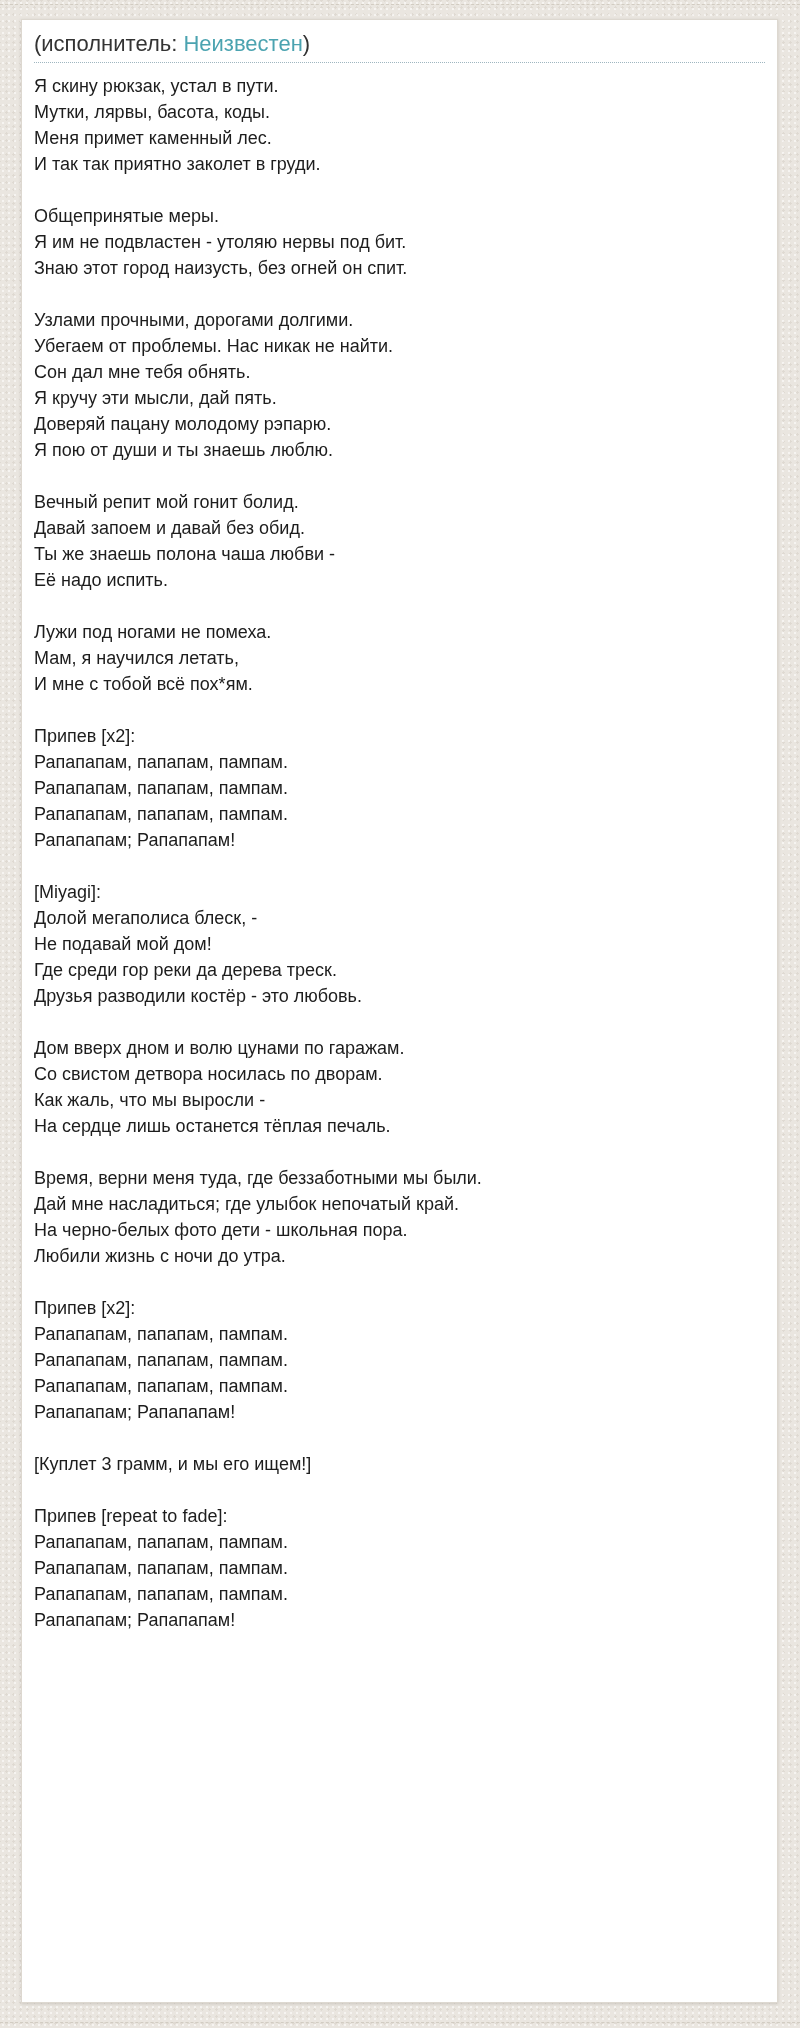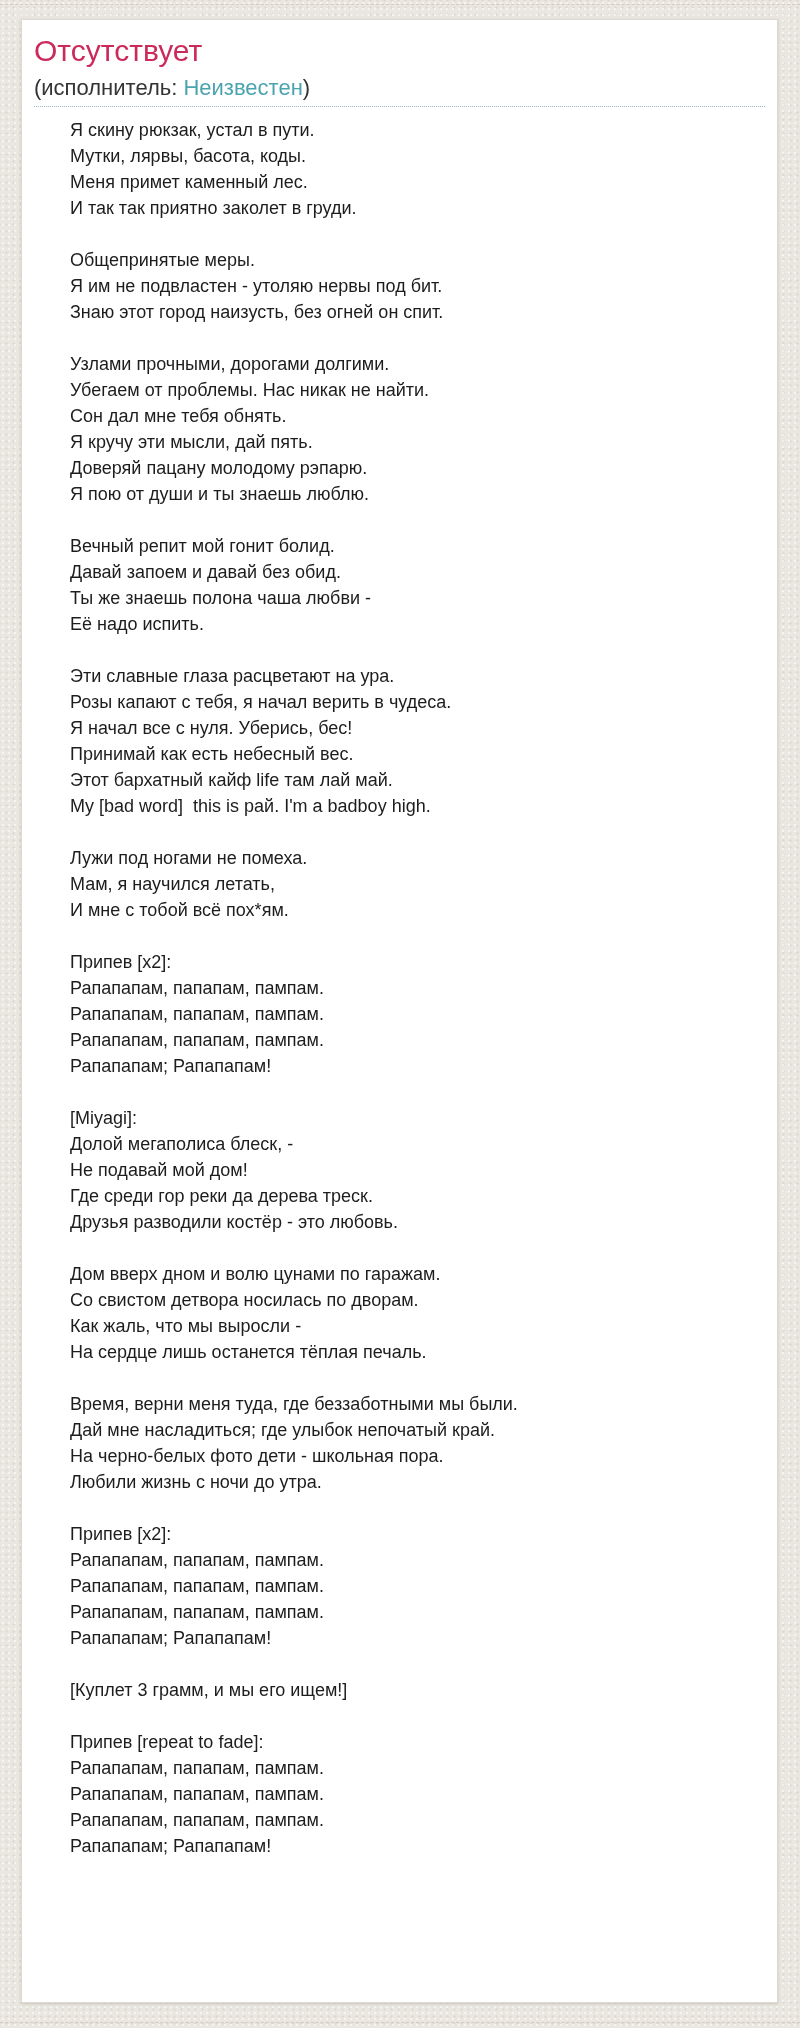--- a/index.html
+++ b/index.html
@@ -41,42 +41,40 @@
     color:var(--accent);
   }
   p.artist-line{
     margin:0;font-size:22px;line-height:20px;color:var(--muted);
     padding-bottom:8px;
     border-bottom:1px dotted var(--dotted);
   }
   p.artist-line a{color:var(--link);text-decoration:none;cursor:pointer;}
   .lyrics{
     margin-top:10px;
-    font-size:18px;line-height:26px;color:var(--text);margin-left:36px;
+    font-size:18px;line-height:26px;color:var(--text);
   }
   .stanza{margin:0 0 26px 0;white-space:pre-wrap;}
   .stanza:last-child{margin-bottom:0;}
 </style>
 </head>
 <body>
 
 <div class="edge-line edge-top"></div>
 <div class="edge-line edge-bottom"></div>
 
 <div class="card">
-  <h1 class="song-title">Отсутствует</h1>
 
   <p class="artist-line"><span>(исполнитель: </span><a href="#">Неизвестен</a><span>)</span></p>
 
   <div class="lyrics">
       <p class="stanza">Я скину рюкзак, устал в пути.<br>Мутки, лярвы, басота, коды.<br>Меня примет каменный лес.<br>И так так приятно заколет в груди.</p>
       <p class="stanza">Общепринятые меры.<br>Я им не подвластен - утоляю нервы под бит.<br>Знаю этот город наизусть, без огней он спит.</p>
       <p class="stanza">Узлами прочными, дорогами долгими.<br>Убегаем от проблемы. Нас никак не найти.<br>Сон дал мне тебя обнять.<br>Я кручу эти мысли, дай пять.<br>Доверяй пацану молодому рэпарю.<br>Я пою от души и ты знаешь люблю.</p>
       <p class="stanza">Вечный репит мой гонит болид.<br>Давай запоем и давай без обид.<br>Ты же знаешь полона чаша любви -<br>Её надо испить.</p>
-      <p class="stanza">Эти славные глаза расцветают на ура.<br>Розы капают с тебя, я начал верить в чудеса.<br>Я начал все с нуля. Уберись, бес!<br>Принимай как есть небесный вес.<br>Этот бархатный кайф life там лай май.<br>My [bad word]  this is рай. I'm a badboy high.</p>
       <p class="stanza">Лужи под ногами не помеха.<br>Мам, я научился летать,<br>И мне с тобой всё пох*ям.</p>
       <p class="stanza">Припев [x2]:<br>Рапапапам, папапам, пампам.<br>Рапапапам, папапам, пампам.<br>Рапапапам, папапам, пампам.<br>Рапапапам; Рапапапам!</p>
       <p class="stanza">[Miyagi]:<br>Долой мегаполиса блеск, -<br>Не подавай мой дом!<br>Где среди гор реки да дерева треск.<br>Друзья разводили костёр - это любовь.</p>
       <p class="stanza">Дом вверх дном и волю цунами по гаражам.<br>Со свистом детвора носилась по дворам.<br>Как жаль, что мы выросли -<br>На сердце лишь останется тёплая печаль.</p>
       <p class="stanza">Время, верни меня туда, где беззаботными мы были.<br>Дай мне насладиться; где улыбок непочатый край.<br>На черно-белых фото дети - школьная пора.<br>Любили жизнь с ночи до утра.</p>
       <p class="stanza">Припев [x2]:<br>Рапапапам, папапам, пампам.<br>Рапапапам, папапам, пампам.<br>Рапапапам, папапам, пампам.<br>Рапапапам; Рапапапам!</p>
       <p class="stanza">[Куплет 3 грамм, и мы его ищем!]</p>
       <p class="stanza">Припев [repeat to fade]:<br>Рапапапам, папапам, пампам.<br>Рапапапам, папапам, пампам.<br>Рапапапам, папапам, пампам.<br>Рапапапам; Рапапапам!</p>
     </div>
 </div>

